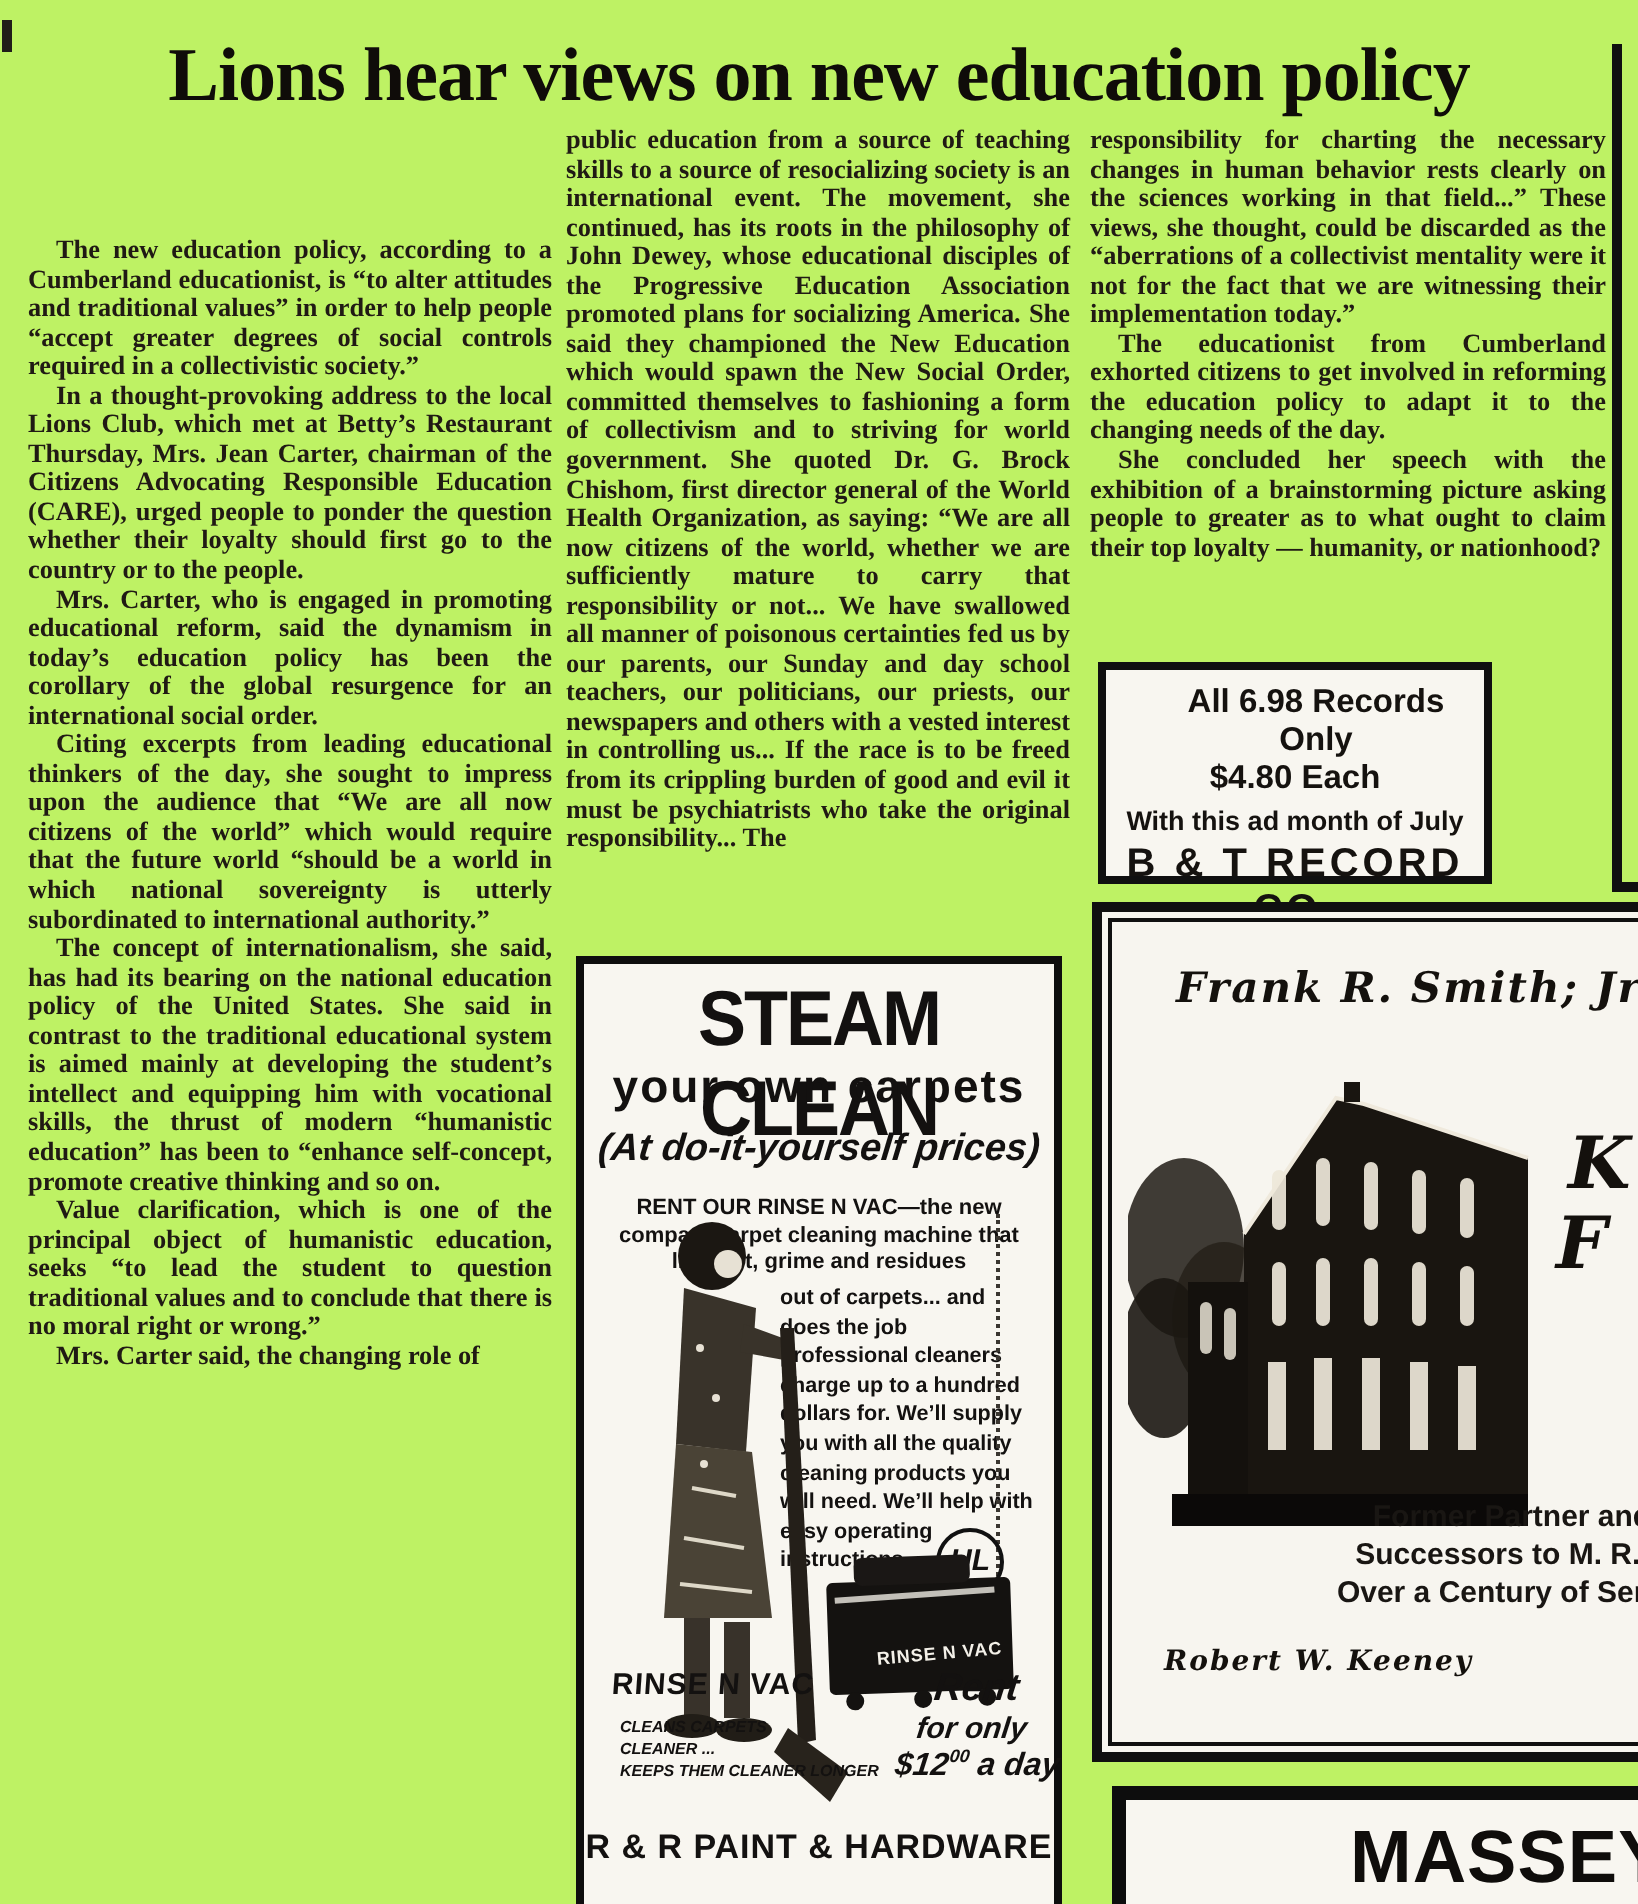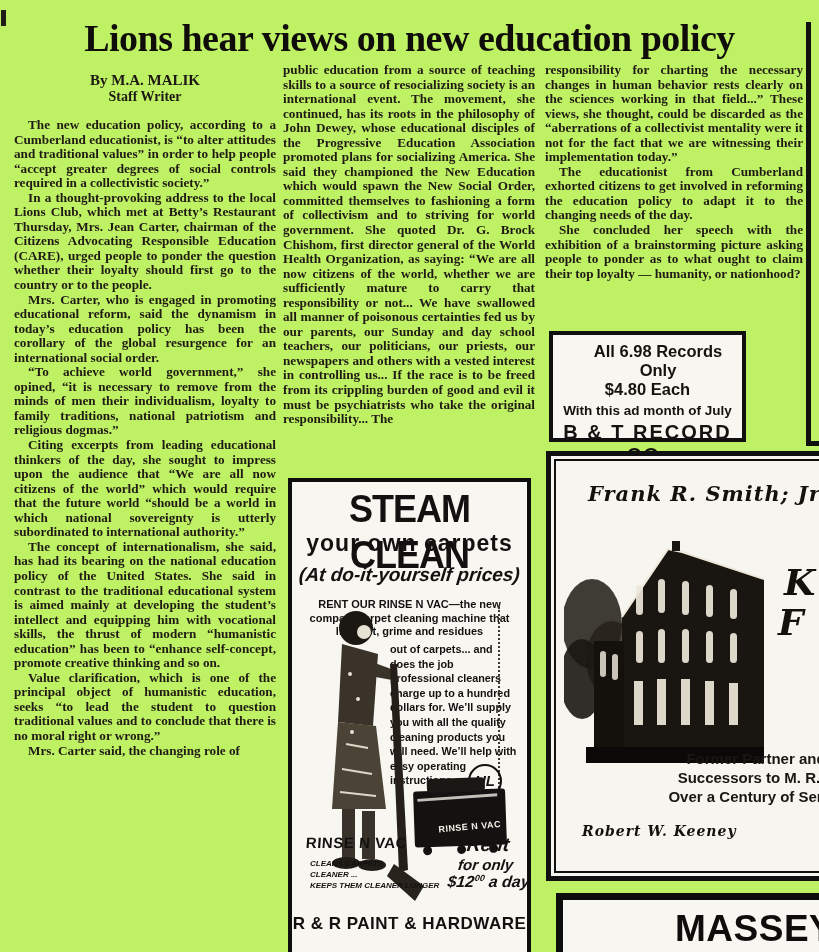--- a/index.html
+++ b/index.html
@@ -103,44 +103,39 @@
 
 <div id="page">
 
   <div class="ink-speck"></div>
   <div class="edge-rule"></div>
   <div class="edge-rule-stub"></div>
   <div class="watermark">N</div>
 
   <div class="headline">Lions hear views on new education policy</div>
 
-  <div class="byline">
-    <div class="name">By M.A. MALIK</div>
-    <div class="role">Staff Writer</div>
-  </div>
 
   <div class="col" id="col1">
     <p>The new education policy, according to a Cumberland educationist, is “to alter attitudes and traditional values” in order to help people “accept greater degrees of social controls required in a collectivistic society.”</p>
     <p>In a thought-provoking address to the local Lions Club, which met at Betty’s Restaurant Thursday, Mrs. Jean Carter, chairman of the Citizens Advocating Responsible Education (CARE), urged people to ponder the question whether their loyalty should first go to the country or to the people.</p>
     <p>Mrs. Carter, who is engaged in promoting educational reform, said the dynamism in today’s education policy has been the corollary of the global resurgence for an international social order.</p>
-    <p>“To achieve world government,” she opined, “it is necessary to remove from the minds of men their individualism, loyalty to family traditions, national patriotism and religious dogmas.”</p>
     <p>Citing excerpts from leading educational thinkers of the day, she sought to impress upon the audience that “We are all now citizens of the world” which would require that the future world “should be a world in which national sovereignty is utterly subordinated to international authority.”</p>
     <p>The concept of internationalism, she said, has had its bearing on the national education policy of the United States. She said in contrast to the traditional educational system is aimed mainly at developing the student’s intellect and equipping him with vocational skills, the thrust of modern “humanistic education” has been to “enhance self-concept, promote creative thinking and so on.</p>
     <p>Value clarification, which is one of the principal object of humanistic education, seeks “to lead the student to question traditional values and to conclude that there is no moral right or wrong.”</p>
     <p>Mrs. Carter said, the changing role of</p>
   </div>
 
   <div class="col" id="col2">
     <p class="noindent">public education from a source of teaching skills to a source of resocializing society is an international event. The movement, she continued, has its roots in the philosophy of John Dewey, whose educational disciples of the Progressive Education Association promoted plans for socializing America. She said they championed the New Education which would spawn the New Social Order, committed themselves to fashioning a form of collectivism and to striving for world government. She quoted Dr. G. Brock Chishom, first director general of the World Health Organization, as saying: “We are all now citizens of the world, whether we are sufficiently mature to carry that responsibility or not... We have swallowed all manner of poisonous certainties fed us by our parents, our Sunday and day school teachers, our politicians, our priests, our newspapers and others with a vested interest in controlling us... If the race is to be freed from its crippling burden of good and evil it must be psychiatrists who take the original responsibility... The</p>
   </div>
 
   <div class="col" id="col3">
     <p class="noindent">responsibility for charting the necessary changes in human behavior rests clearly on the sciences working in that field...” These views, she thought, could be discarded as the “aberrations of a collectivist mentality were it not for the fact that we are witnessing their implementation today.”</p>
     <p>The educationist from Cumberland exhorted citizens to get involved in reforming the education policy to adapt it to the changing needs of the day.</p>
-    <p>She concluded her speech with the exhibition of a brainstorming picture asking people to ponder as to what ought to claim their top loyalty — humanity, or nationhood?</p>
+    <p>She concluded her speech with the exhibition of a brainstorming picture asking people to greater as to what ought to claim their top loyalty — humanity, or nationhood?</p>
   </div>
 
   <div class="record-ad">
     <div class="l1">All 6.98 Records Only</div>
     <div class="l2">$4.80 Each</div>
     <div class="l3">With this ad month of July</div>
     <div class="l4">B &amp; T RECORD CO.</div>
     <div class="row">
       <span>No Limit</span>
       <span>Open 11-9</span>

